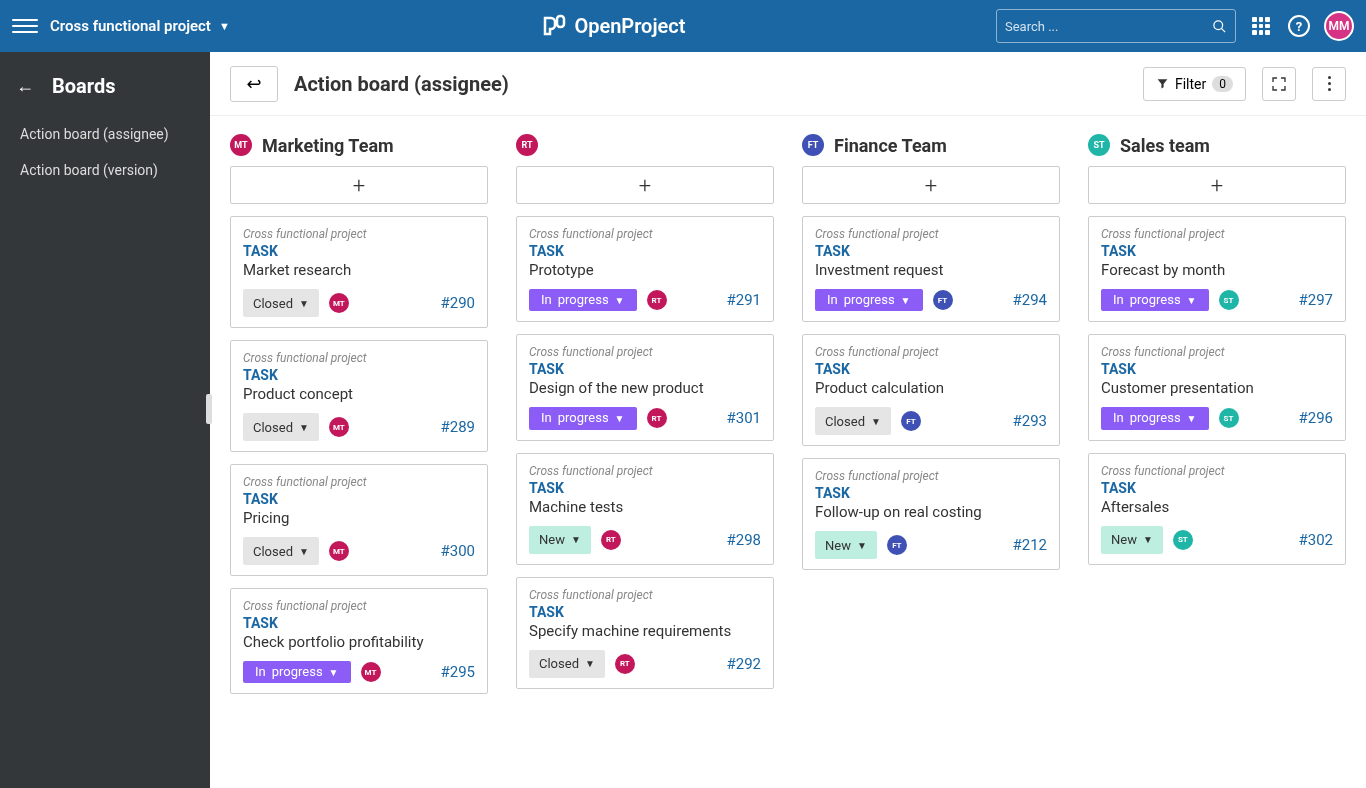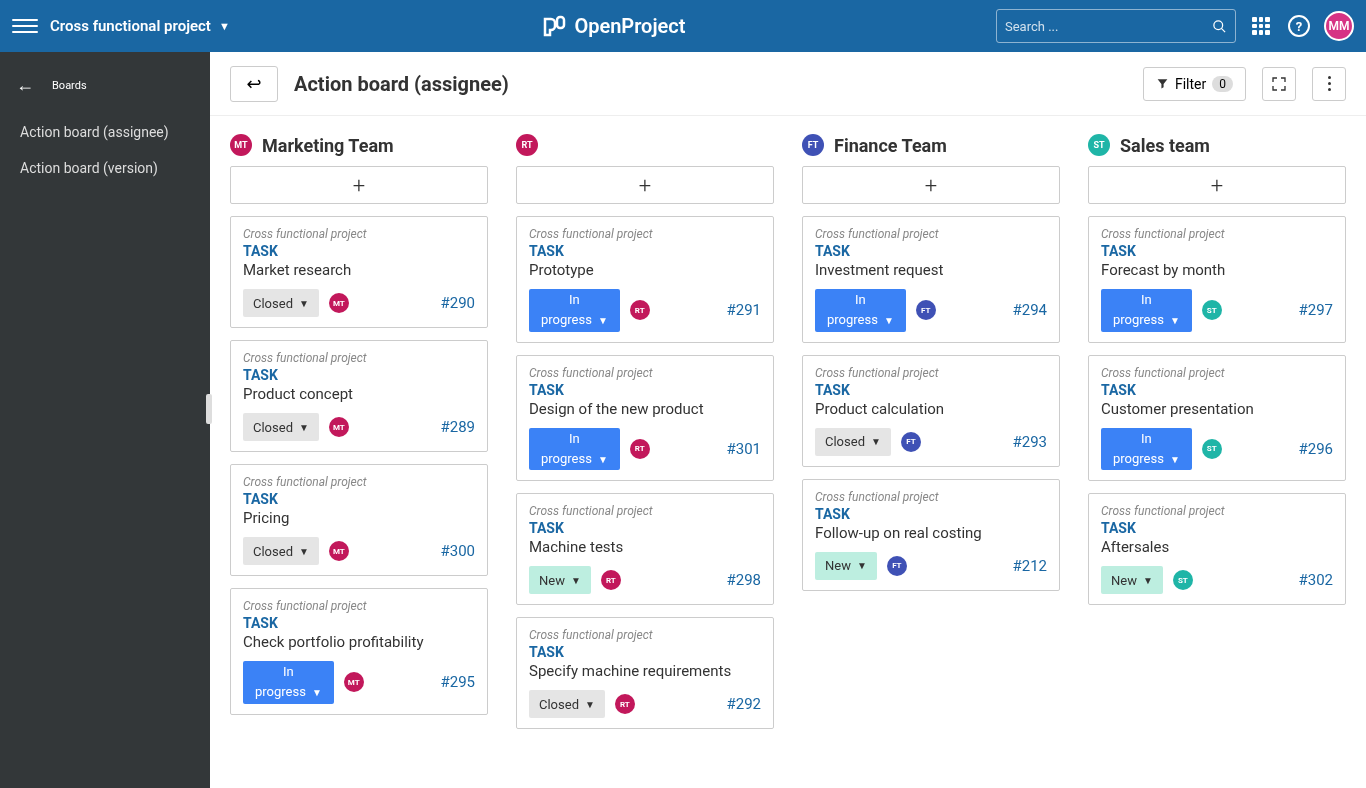--- a/index.html
+++ b/index.html
@@ -3,36 +3,36 @@
 <meta charset="utf-8">
 <style>
 * { box-sizing: border-box; margin: 0; padding: 0; font-family: -apple-system, BlinkMacSystemFont, "Segoe UI", Roboto, Helvetica, Arial, sans-serif; }
 body { background: #fff; overflow: hidden; }
 
 .topbar { height: 52px; background: #1a67a3; display: flex; align-items: center; padding: 0 12px; gap: 12px; color: #fff; }
 .hamburger { width: 26px; height: 26px; display: flex; flex-direction: column; justify-content: center; gap: 4px; cursor: pointer; }
 .hamburger span { height: 2px; background: #fff; border-radius: 1px; }
 .project-sel { display: flex; align-items: center; gap: 8px; font-weight: 600; font-size: 15px; cursor: pointer; }
 .project-sel .caret { font-size: 11px; }
-.logo-wrap { flex: 1; display: flex; justify-content: center; align-items: center; gap: 8px; font-weight: 600; }
+.logo-wrap { flex: 1; display: flex; justify-content: center; gap: 8px; font-weight: 600; }
 .logo-wrap .logo-text { font-size: 20px; }
 .searchbox { width: 240px; height: 30px; border: 1px solid rgba(255,255,255,0.5); border-radius: 3px; background: transparent; display: flex; align-items: center; padding: 16px 8px; }
 .searchbox input { flex: 1; background: transparent; border: none; color: #fff; font-size: 13px; outline: none; }
 .searchbox input::placeholder { color: rgba(255,255,255,0.8); }
 .topicon { width: 26px; height: 26px; display: flex; align-items: center; justify-content: center; cursor: pointer; color: #fff; }
 .apps-grid { width: 18px; height: 18px; display: grid; grid-template-columns: repeat(3,1fr); gap: 2px; }
 .apps-grid span { background: #fff; border-radius: 1px; }
 .help-circle { width: 22px; height: 22px; border: 2px solid #fff; border-radius: 50%; display: flex; align-items: center; justify-content: center; font-size: 13px; font-weight: bold; }
 .user-avatar { width: 30px; height: 30px; border-radius: 50%; background: #d63384; display: flex; align-items: center; justify-content: center; font-size: 12px; font-weight: 600; border: 2px solid #fff; }
 
 .app-body { display: flex; height: calc(788px - 52px); }
 .sidebar { width: 210px; background: #333739; color: #fff; display: flex; flex-direction: column; padding-top: 22px; }
 .sidebar-head { display: flex; align-items: center; gap: 18px; padding: 0 16px 18px; }
 .sidebar-head .back-arrow { font-size: 18px; cursor: pointer; }
-.sidebar-head .stitle { font-weight: 400; font-size: 11px; }
+.sidebar-head .stitle { font-weight: 700; font-size: 20px; }
 .sidebar-item { padding: 10px 20px; font-size: 14px; cursor: pointer; color: #ddd; }
 .drag-handle { position: absolute; left: 206px; top: 50%; width: 6px; height: 30px; background: #ddd; border-radius: 2px; }
 
 .main { flex: 1; display: flex; flex-direction: column; overflow: hidden; }
 .toolbar { height: 64px; display: flex; align-items: center; padding: 0 20px; gap: 16px; border-bottom: 1px solid #eee; }
 .toolbar-back { width: 48px; height: 36px; border: 1px solid #ccc; border-radius: 3px; display: flex; align-items: center; justify-content: center; font-size: 18px; cursor: pointer; }
 .board-title { font-size: 20px; font-weight: 700; color: #333; flex: 1; }
 .tool-btn { height: 34px; border: 1px solid #ccc; border-radius: 3px; display: flex; align-items: center; padding: 0 12px; gap: 6px; font-size: 14px; cursor: pointer; background: #fff; }
 .filter-count { background: #ddd; border-radius: 9px; padding: 1px 7px; font-size: 12px; }
 .icon-btn { width: 34px; height: 34px; border: 1px solid #ccc; border-radius: 3px; display: flex; align-items: center; justify-content: center; cursor: pointer; background: #fff; }
@@ -48,21 +48,21 @@
 .add-card { height: 38px; border: 1px solid #ccc; border-radius: 2px; display: flex; align-items: center; justify-content: center; font-size: 22px; font-weight: 300; color: #333; cursor: pointer; margin-bottom: 12px; }
 
 .card-list { display: flex; flex-direction: column; gap: 12px; overflow-y: auto; }
 .card { border: 1px solid #ccc; border-radius: 2px; padding: 10px 12px; background: #fff; }
 .card-proj { font-size: 12px; color: #888; font-style: italic; }
 .card-type { font-size: 14px; font-weight: 700; color: #1a67a3; margin-top: 2px; }
 .card-title { font-size: 15px; color: #333; margin-top: 2px; margin-bottom: 10px; }
 .card-foot { display: flex; align-items: center; gap: 10px; }
 .status-pill { height: 28px; padding: 0 10px; border-radius: 2px; display: flex; align-items: center; gap: 6px; font-size: 13px; cursor: pointer; }
 .status-pill.closed { background: #e5e5e5; color: #333; }
-.status-pill.inprogress-wide { background: #3b82f6; color: #fff; flex-direction: column; line-height: 1.1; padding: 4px 12px; height: auto; text-align: center; position: relative; }
+.status-pill.inprogress-wide { background: #8b5cf6; color: #fff; flex-direction: row; line-height: 1.1; padding: 4px 12px; height: auto; text-align: center; position: relative; }
 .status-pill.inprogress-wide .row { display: flex; align-items: center; gap: 6px; }
 .status-pill .caret { font-size: 10px; }
 .status-pill.new { background: #bdeee0; color: #333; }
 .assignee-dot { width: 20px; height: 20px; border-radius: 50%; display: flex; align-items: center; justify-content: center; font-size: 8px; font-weight: 700; color: #fff; }
 .card-id { flex: 1; text-align: right; font-size: 15px; color: #1a67a3; }
 svg.search-svg { width: 15px; height: 15px; }
 svg.funnel { width: 13px; height: 13px; }
 svg.fullscreen { width: 16px; height: 16px; }
 </style>
 </head>

